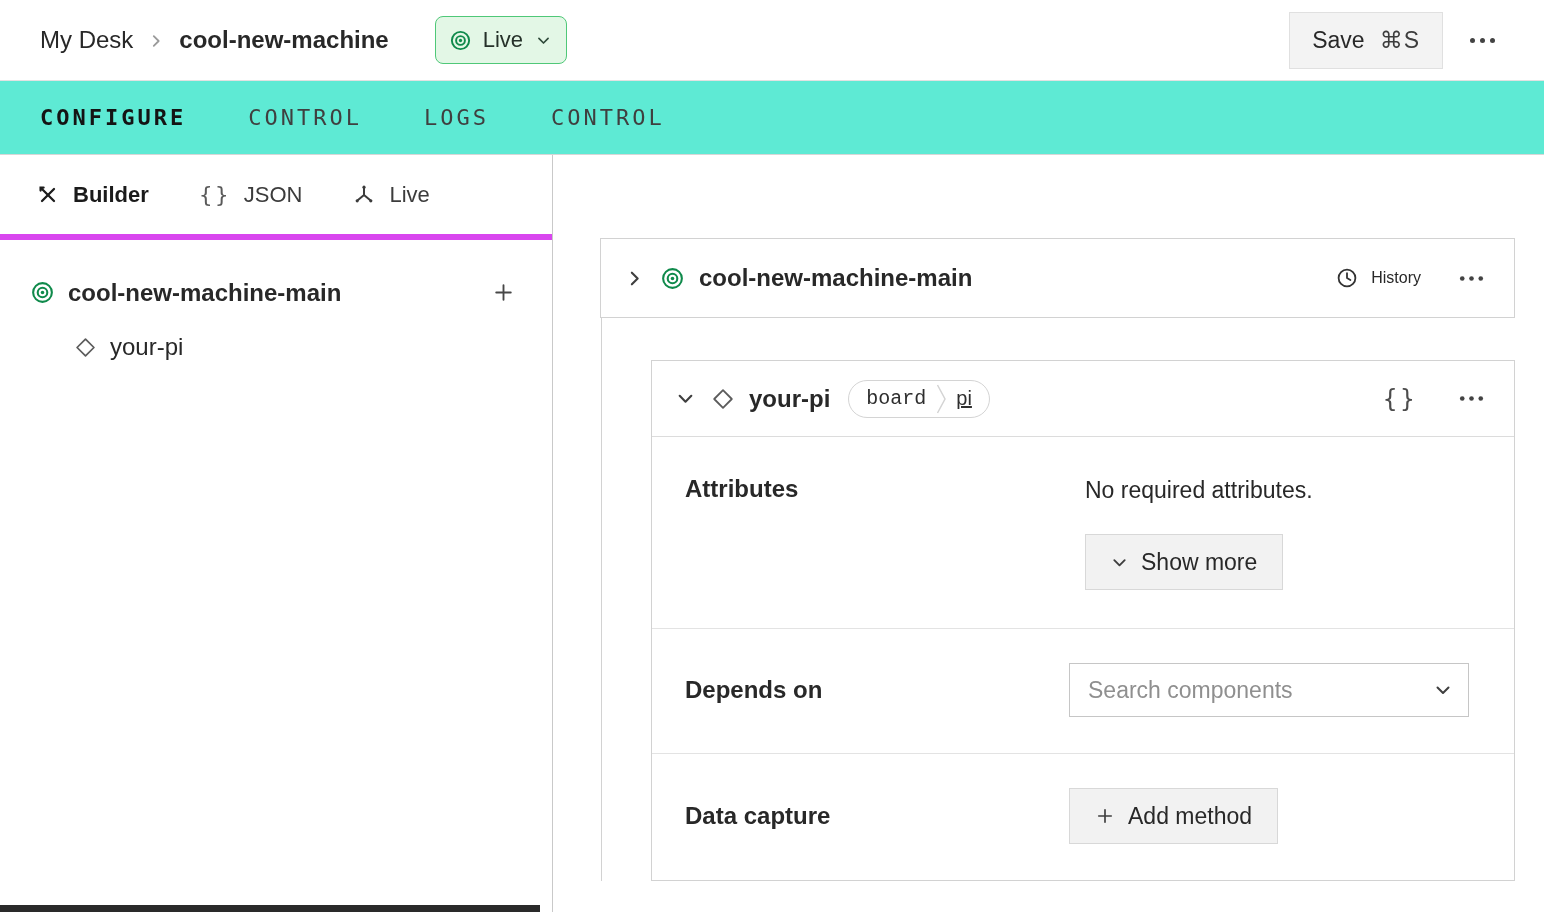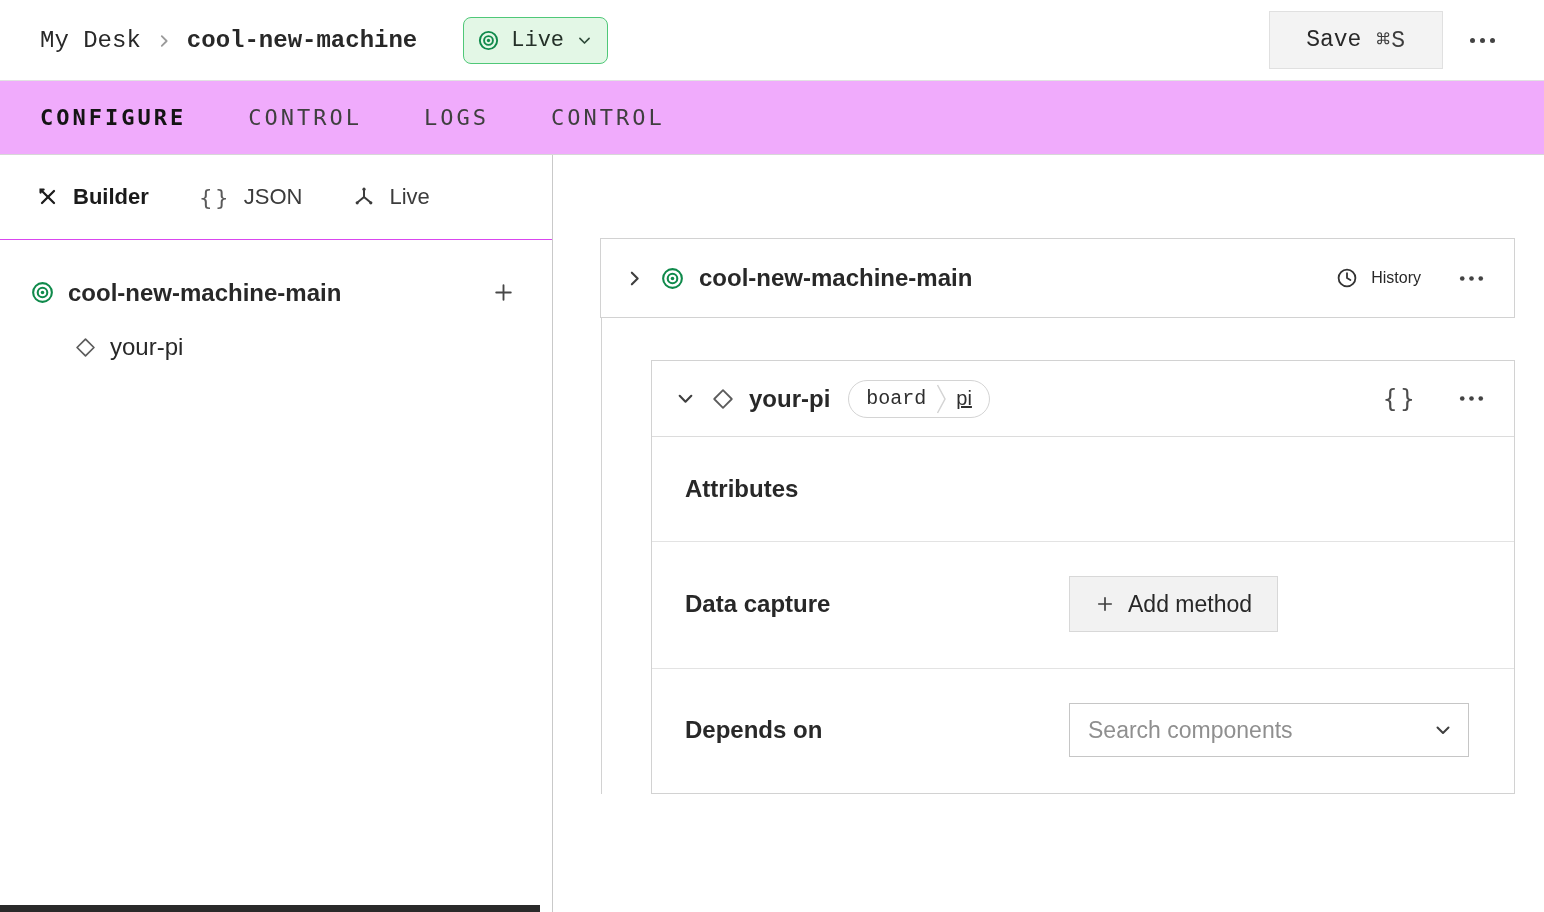--- a/index.html
+++ b/index.html
@@ -7,59 +7,59 @@
   body {
     width:1544px; height:912px; overflow:hidden; position:relative;
     background:#ffffff; color:#282828;
     font-family:"Liberation Sans", sans-serif;
   }
   button { font-family:inherit; color:inherit; }
 
   
   .topbar {
     height:80px; display:flex; align-items:center; justify-content:space-between;
-    padding:0 36px 0 40px; background:#fff;font-family:Liberation Mono, monospace;
+    padding:0 36px 0 40px; background:#fff;
   }
   .topbar-left { display:flex; align-items:center; }
   .breadcrumb { display:flex; align-items:center; font-size:24px; }
   .crumb { color:#282828; text-decoration:none; cursor:pointer; }
   .crumb.current { font-weight:700; cursor:default; }
   .crumb-sep { margin:2px 15px 0 15px; display:flex; }
   .live-badge {
     display:flex; align-items:center; gap:11px; margin-left:46px;
     padding:10px 15px 10px 13px; background:#e3f7e6; border:1px solid #4fc878;
     border-radius:8px; font-size:22px; color:#253129; cursor:pointer;
   }
   .topbar-right { display:flex; align-items:center; gap:14px; }
   .save-btn {
-    display:flex; align-items:center; gap:15px; padding:14px 36px;
+    display:flex; align-items:center; gap:15px; padding:14px 22px;
     background:#f3f3f3; border:1px solid #e0e0e0; font-size:23px; cursor:pointer;
   }
   .save-btn .shortcut { color:#3d3d3d; letter-spacing:1px; }
   .icon-btn { background:none; border:none; padding:10px 12px; cursor:pointer; display:flex; align-items:center; }
 
   
   .tabbar {
-    height:75px; background:#f0abfc; border-top:1px solid #e2e2e2; border-bottom:1px solid #d7d7d7;
+    height:75px; background:#5eead4; border-top:1px solid #e2e2e2; border-bottom:1px solid #d7d7d7;
     display:flex; align-items:center; padding-left:40px; gap:62px;
   }
   .tab {
     font-family:"DejaVu Sans Mono", monospace; font-size:22px; letter-spacing:3px;
     color:#3f3f3f; cursor:pointer; background:none; border:none; padding:0;
   }
   .tab.active { font-weight:700; color:#141414; }
 
   
   .sidebar {
     position:absolute; top:155px; left:0; bottom:0; width:553px;
     background:#fff; border-right:1px solid #c9c9c9;
   }
   .mode-bar {
     height:85px; display:flex; align-items:center; gap:50px; padding-left:36px;
-    border-bottom:1px solid #d946ef;
+    border-bottom:6px solid #d946ef;
   }
   .mode { display:flex; align-items:center; gap:13px; background:none; border:none;
     font-size:22px; color:#3c3c3c; cursor:pointer; padding:0; }
   .mode.active { font-weight:700; color:#1a1a1a; }
   .braces { font-size:22px; color:#5a5a5a; letter-spacing:2px; font-family:"DejaVu Sans", sans-serif; }
 
   .tree { padding-top:34px; }
   .tree-row { display:flex; align-items:center; cursor:pointer; }
   .tree-root { padding:4px 34px 4px 30px; }
   .tree-label-root { font-size:24px; font-weight:700; margin-left:13px; }
@@ -314,49 +314,60 @@
                       <circle cx="13.5" cy="3.5" r="2.5" fill="#434343"></circle>
                       <circle cx="23.5" cy="3.5" r="2.5" fill="#434343"></circle>
                     </svg>
                 </span>
               </button>
             </div>
           </header>
 
           <div class="section attributes">
             <div class="section-label">Attributes</div>
+            <div class="section-content">
+              <p class="empty-text">No required attributes.</p>
+              <button class="gray-btn">
+                <span style="display:flex;">
+                  <svg width="17" height="17" viewBox="0 0 18 18" fill="none" stroke="#3f3f3f" stroke-width="2" stroke-linecap="round" stroke-linejoin="round">
+                      <path d="M3.5 6.5 L9 12 L14.5 6.5"></path>
+                    </svg>
+                </span>
+                <span>Show more</span>
+              </button>
+            </div>
+          </div>
+
+          <div class="section depends">
+            <div class="section-label">Depends on</div>
+            <div class="section-content">
+              <div class="select">
+                <input type="text" placeholder="Search components" style="">
+                <span style="display:flex;">
+                  <svg width="18" height="18" viewBox="0 0 18 18" fill="none" stroke="#3f3f3f" stroke-width="2" stroke-linecap="round" stroke-linejoin="round">
+                      <path d="M3.5 6.5 L9 12 L14.5 6.5"></path>
+                    </svg>
+                </span>
+              </div>
+            </div>
           </div>
 
           <div class="section capture">
             <div class="section-label">Data capture</div>
             <div class="section-content">
               <button class="gray-btn">
                 <span style="display:flex;">
                   <svg width="20" height="20" viewBox="0 0 24 24" fill="none" stroke="#3f3f3f" stroke-width="2" stroke-linecap="round">
                       <path d="M12 4.5 V19.5 M4.5 12 H19.5"></path>
                     </svg>
                 </span>
                 <span>Add method</span>
               </button>
             </div>
           </div>
 
-          <div class="section depends">
-            <div class="section-label">Depends on</div>
-            <div class="section-content">
-              <div class="select">
-                <input type="text" placeholder="Search components" style="">
-                <span style="display:flex;">
-                  <svg width="18" height="18" viewBox="0 0 18 18" fill="none" stroke="#3f3f3f" stroke-width="2" stroke-linecap="round" stroke-linejoin="round">
-                      <path d="M3.5 6.5 L9 12 L14.5 6.5"></path>
-                    </svg>
-                </span>
-              </div>
-            </div>
-          </div>
-
         </section>
       </div>
 
     </div>
   </main>
 
 </div>
 
 </body></html>

